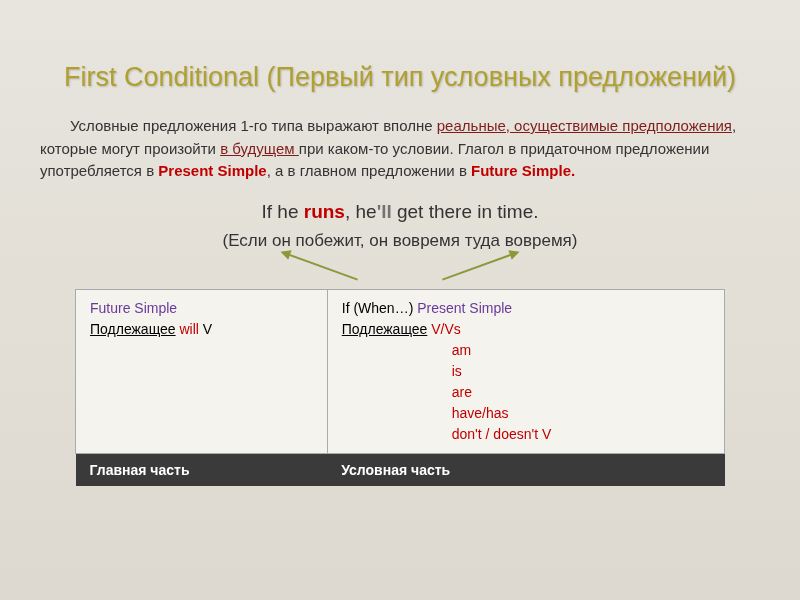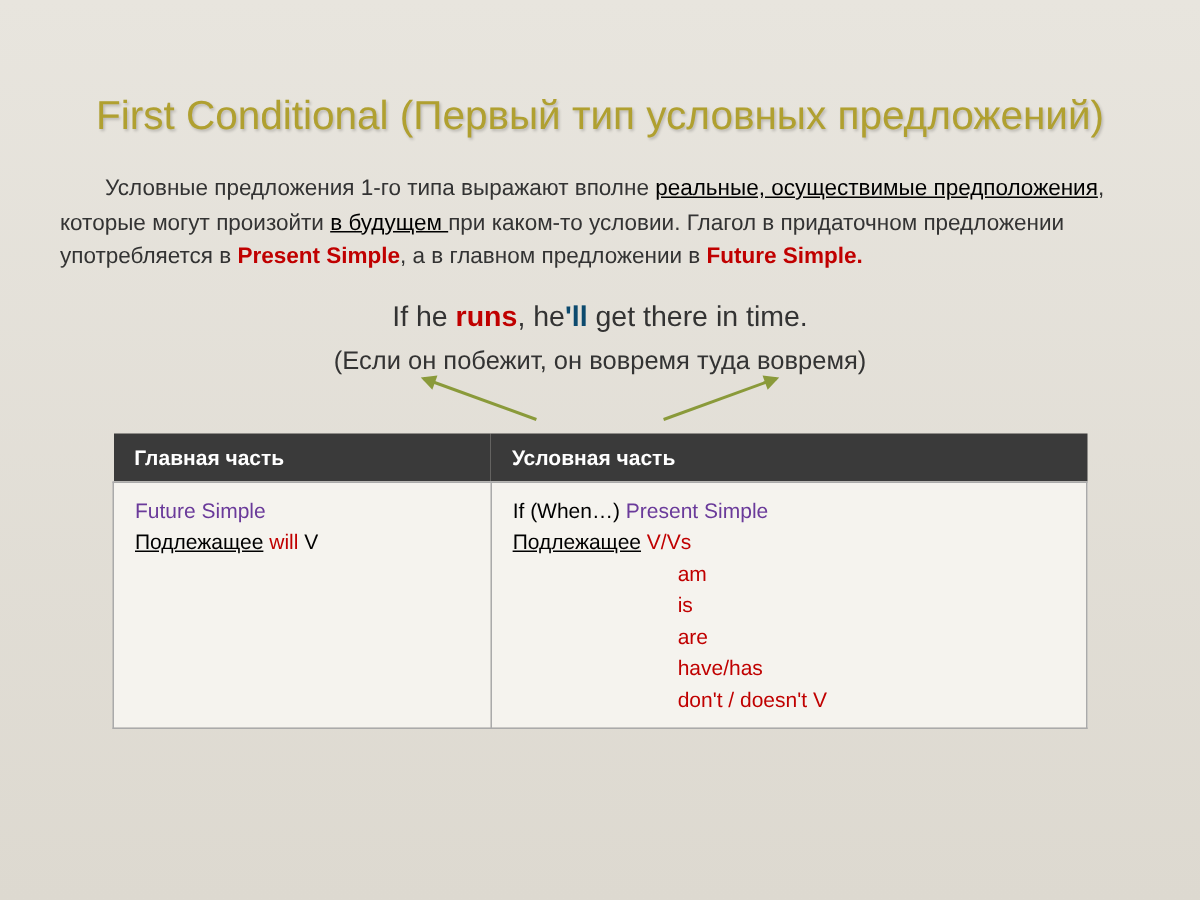--- a/index.html
+++ b/index.html
@@ -25,40 +25,40 @@
       margin-top: 42px;
     }
     .body-text {
       color: #333;
       font-size: 15px;
       line-height: 1.5;
       margin-bottom: 18px;
       text-indent: 30px;
     }
     .green-underline {
-      color: #000000;
+      color: #7f1d1d;
       text-decoration: underline;
       text-align: right;
     }
     .red-bold {
       color: #c00000;
       font-weight: bold;
     }
     .example-en {
       text-align: center;
       font-size: 19px;
       color: #333;
       margin-bottom: 8px;
     }
     .example-en .verb1 {
       color: #c00000;
       font-weight: bold;
     }
     .example-en .verb2 {
-      color: #0c4a6e;
+      color: #737373;
       font-weight: bold;
     }
     .example-ru {
       text-align: center;
       font-size: 17px;
       color: #333;
       margin-bottom: 8px;
     }
     .example-ru .u {
     }
@@ -149,32 +149,32 @@
 </p>
 
 <div class="arrows">
   <div class="arrow-left"></div>
   <div class="arrow-right"></div>
 </div>
 
 <table class="table">
   <tbody>
       <tr>
-    <th>Главная часть</th>
-    <th>Условная часть</th>
-  </tr>
-  <tr>
     <td>
       <span class="purple">Future Simple</span><br>
       <span class="u">Подлежащее</span><span class="red"> will</span><span>  V</span>
     </td>
     <td>
       <span>If (When…) </span><span class="purple">Present Simple</span><br>
       <span class="u">Подлежащее</span><span class="red">  V/Vs</span><br>
       <span class="red" style="padding-left:110px">am</span><br>
       <span class="red" style="padding-left:110px">is</span><br>
       <span class="red" style="padding-left:110px">are</span><br>
       <span class="red" style="padding-left:110px">have/has</span><br>
       <span class="red" style="padding-left:110px">don't / doesn't  V</span>
     </td>
   </tr>
+  <tr>
+    <th>Главная часть</th>
+    <th>Условная часть</th>
+  </tr>
 </tbody>
   </table>
 
 </body></html>

